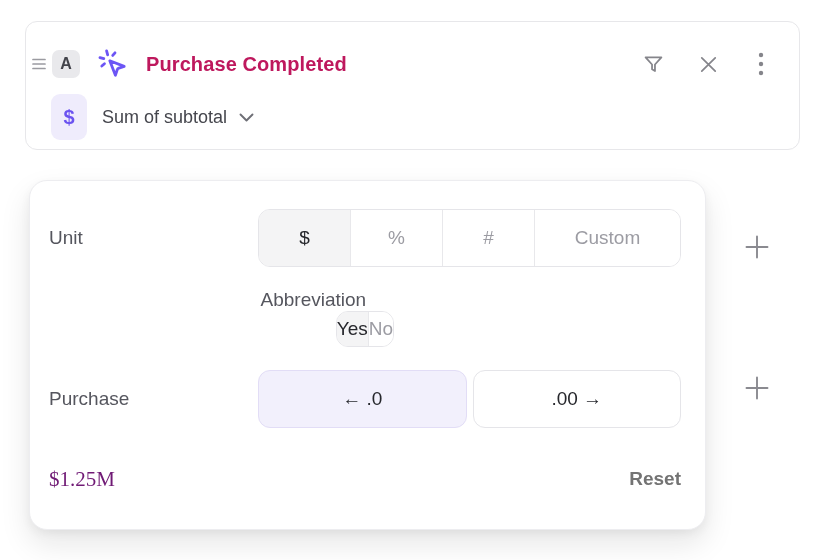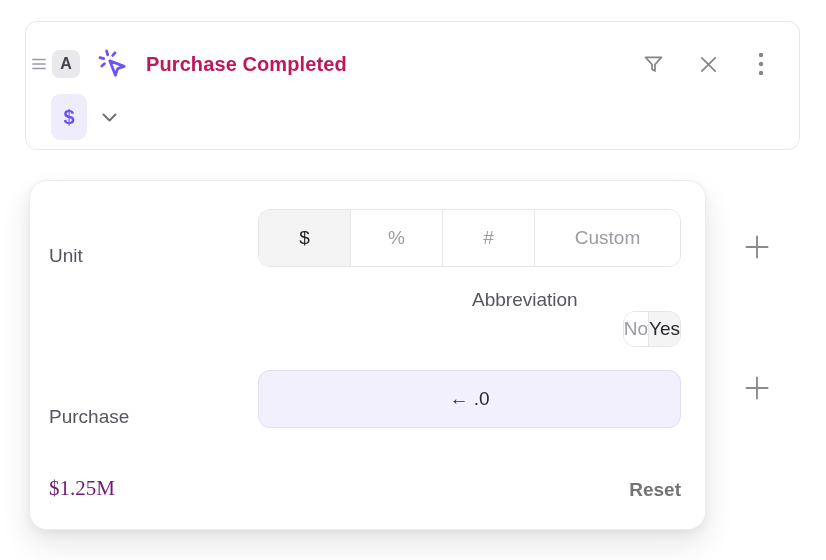--- a/index.html
+++ b/index.html
@@ -30,21 +30,21 @@
   .metric-badge { width:36px; height:46px; border-radius:9px; background:#efecfc;
                   display:flex; align-items:center; justify-content:center;
                   font-size:20px; font-weight:600; color:#6b53f0; flex:none; }
   .metric-select { display:flex; align-items:center; gap:12px; margin-left:15px; cursor:pointer; }
   .metric-label { font-size:18px; color:#45464d; }
 
   
   .format-panel { position:absolute; left:29px; top:180px; width:677px; height:350px;
                   background:#fff; border:1px solid #ededf0; border-radius:18px;
                   box-shadow:0 14px 30px rgba(18,18,24,.10), 0 4px 10px rgba(18,18,24,.05); }
-  .p-row { position:absolute; left:19px; right:24px; display:flex; align-items:flex-end; }
+  .p-row { position:absolute; left:19px; right:24px; display:flex; align-items:center; }
   .row-unit    { top:28px;  height:58px; }
   .row-abbr    { top:108px; height:58px;flex-direction:column; }
   .row-dec     { top:189px; height:58px; }
   .row-preview { top:276px; height:44px; }
   .p-label { width:209px; flex:none; font-size:19px; color:#55565e; }
 
   .segmented { flex:1; height:58px; display:flex; border:1px solid #e5e5e9;
                border-radius:12px; overflow:hidden; background:#fff; }
   .segment { display:flex; align-items:center; justify-content:center;
              font-size:19px; color:#9c9ca3; background:#fff; border:none;
@@ -116,20 +116,21 @@
             <circle cx="10" cy="13" r="2.2"></circle>
             <circle cx="10" cy="22" r="2.2"></circle>
           </svg>
         </button>
       </span>
     </div>
 
     <div class="card-row2">
       <span class="metric-badge">$</span>
       <span class="metric-select">
+        <span class="metric-label">Sum of subtotal</span>
         <svg width="15" height="9" viewBox="0 0 15 9" fill="none" stroke="#6e6f76" stroke-width="1.9" stroke-linecap="round" stroke-linejoin="round">
           <path d="M1.5 1.5 7.5 7.5 13.5 1.5"></path>
         </svg>
       </span>
     </div>
   </div>
 
   <div class="format-panel">
 
     <div class="p-row row-unit">
@@ -138,29 +139,30 @@
         <button class="segment seg-s selected">$</button>
         <button class="segment seg-m">%</button>
         <button class="segment seg-m">#</button>
         <button class="segment seg-grow">Custom</button>
       </div>
     </div>
 
     <div class="p-row row-abbr">
       <span class="p-label">Abbreviation</span>
       <div class="segmented">
+        <button class="segment seg-half selected">Yes</button>
         <button class="segment seg-half">No</button>
-        <button class="segment seg-half selected">Yes</button>
       </div>
     </div>
 
     <div class="p-row row-dec">
       <span class="p-label">Purchase</span>
       <div class="dec-group">
         <button class="dec-btn selected">← .0</button>
+        <button class="dec-btn">.00 →</button>
       </div>
     </div>
 
     <div class="p-row row-preview">
       <span class="preview-value">$1.25M</span>
       <button class="reset-btn">Reset</button>
     </div>
 
   </div>
 

